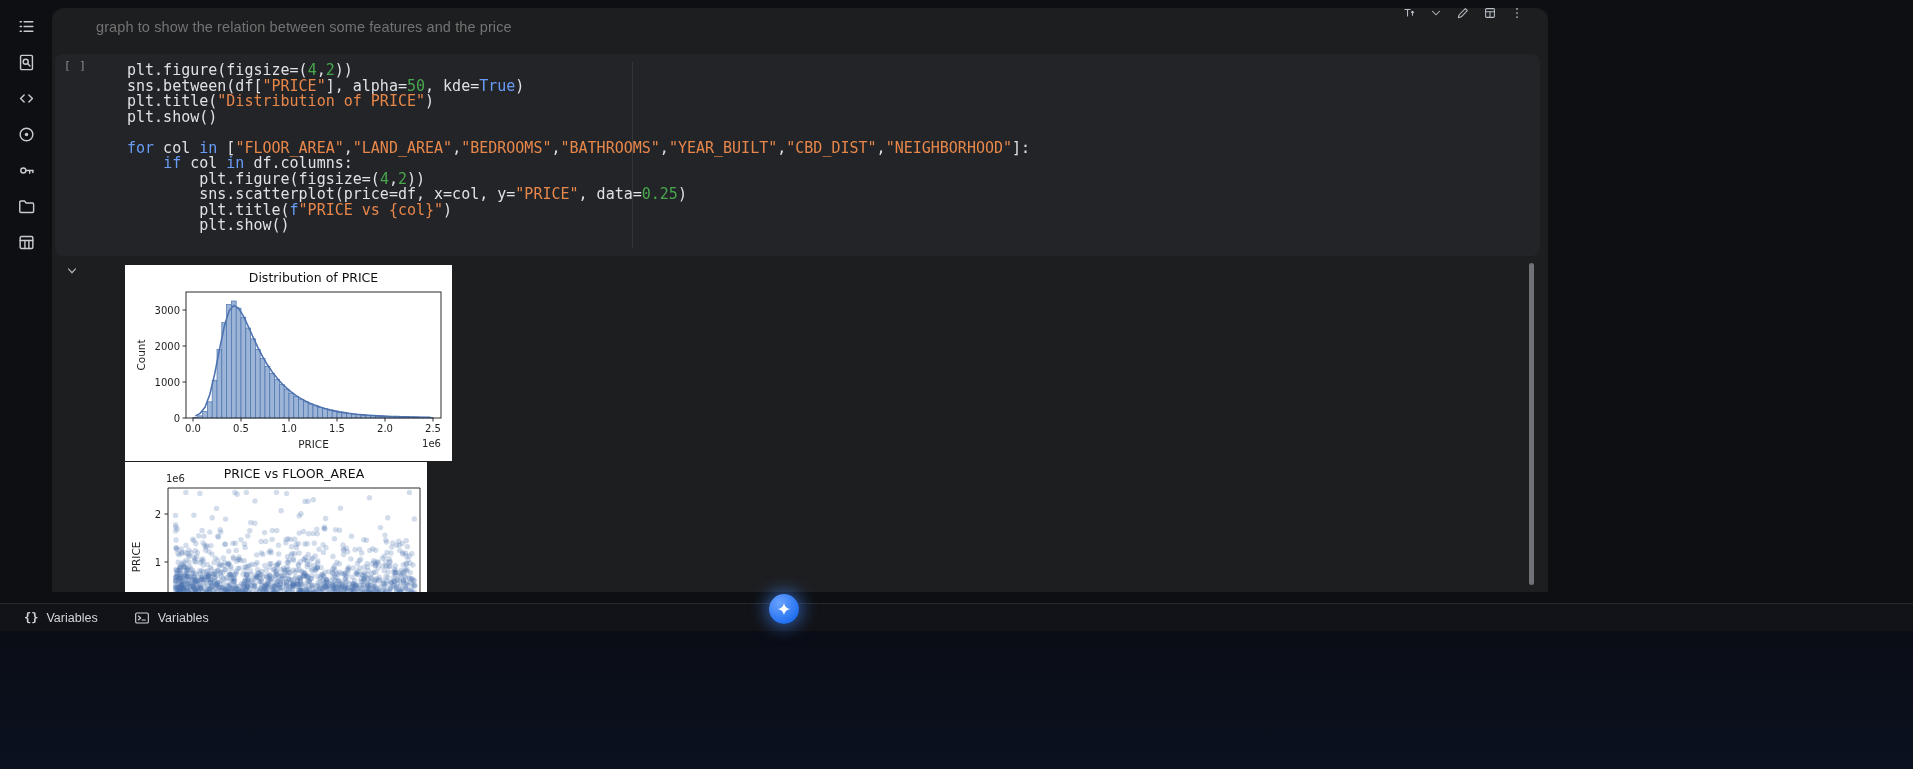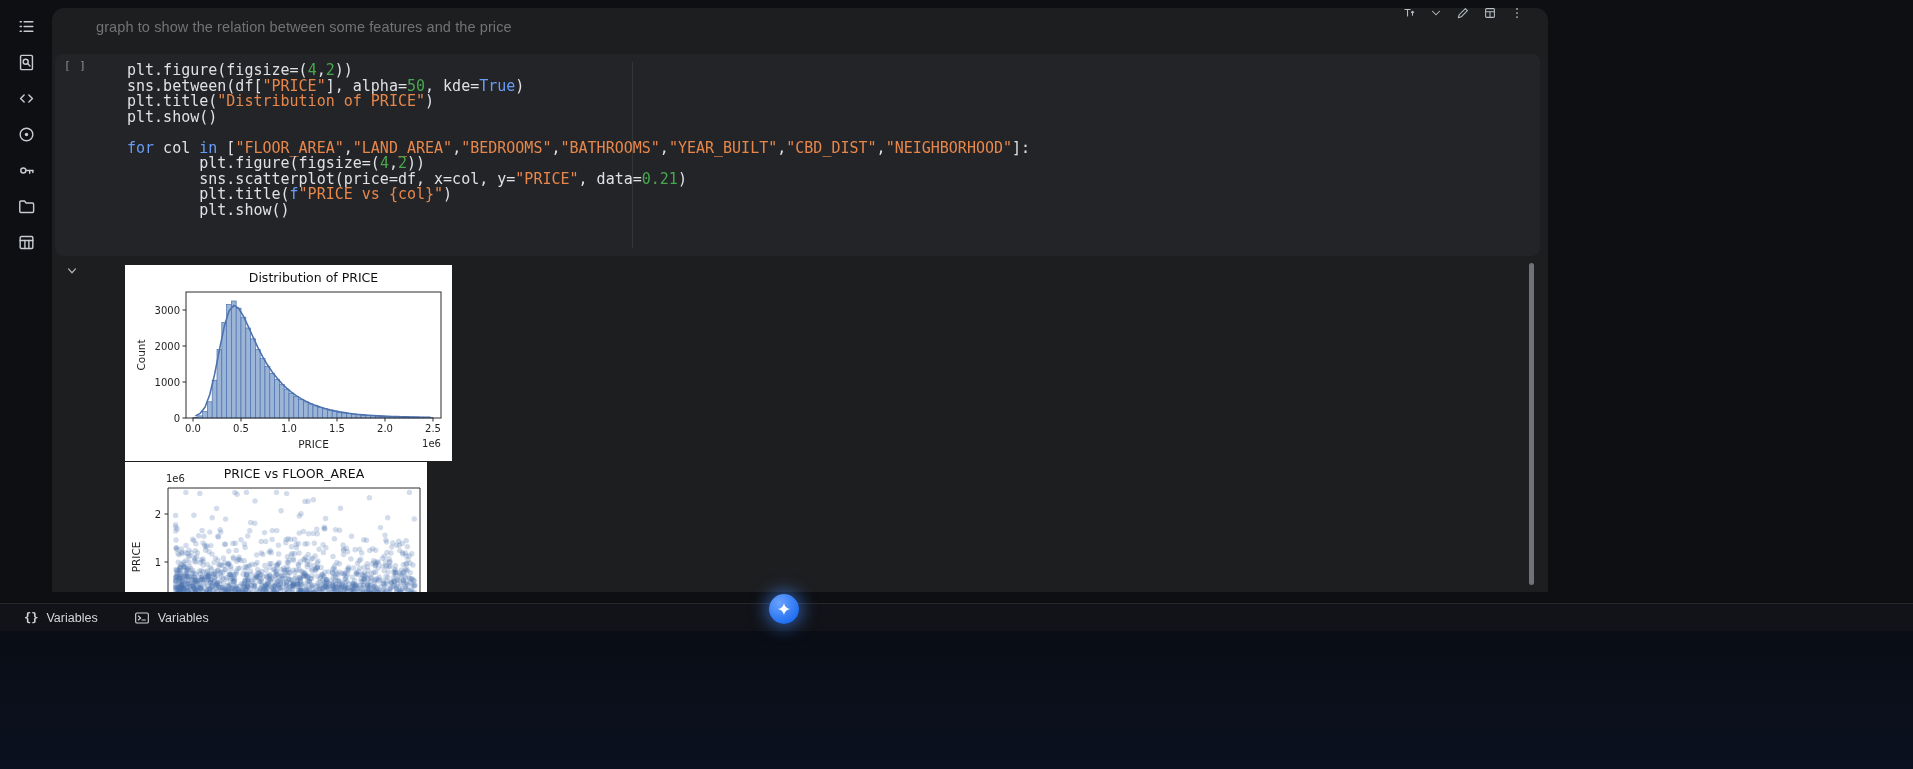--- a/index.html
+++ b/index.html
@@ -115,22 +115,23 @@
 
     <div class="code-cell">
       <div class="exec-count">[ ]</div>
       <div class="code-lines">
           <div class="code-line"><span>plt.figure(figsize=(</span><span class="tok-n">4</span><span>,</span><span class="tok-n">2</span><span>))</span></div>
           <div class="code-line"><span>sns.between(df[</span><span class="tok-s">"PRICE"</span><span>], alpha=</span><span class="tok-n">50</span><span>, kde=</span><span class="tok-k">True</span><span>)</span></div>
           <div class="code-line"><span>plt.title(</span><span class="tok-s">"Distribution of PRICE"</span><span>)</span></div>
           <div class="code-line"><span>plt.show()</span></div>
           <div class="code-line">&nbsp;</div>
           <div class="code-line"><span class="tok-k">for</span><span> col </span><span class="tok-k">in</span><span> [</span><span class="tok-s">"FLOOR_AREA"</span><span>,</span><span class="tok-s">"LAND_AREA"</span><span>,</span><span class="tok-s">"BEDROOMS"</span><span>,</span><span class="tok-s">"BATHROOMS"</span><span>,</span><span class="tok-s">"YEAR_BUILT"</span><span>,</span><span class="tok-s">"CBD_DIST"</span><span>,</span><span class="tok-s">"NEIGHBORHOOD"</span><span>]:</span></div>
+          <div class="code-line"><span>    </span><span class="tok-k">if</span><span> col </span><span class="tok-k">in</span><span> df.columns:</span></div>
           <div class="code-line"><span>        plt.figure(figsize=(</span><span class="tok-n">4</span><span>,</span><span class="tok-n">2</span><span>))</span></div>
-          <div class="code-line"><span>        sns.scatterplot(price=df, x=col, y=</span><span class="tok-s">"PRICE"</span><span>, data=</span><span class="tok-n">0.21</span><span>)</span></div>
+          <div class="code-line"><span>        sns.scatterplot(price=df, x=col, y=</span><span class="tok-s">"PRICE"</span><span>, data=</span><span class="tok-n">0.25</span><span>)</span></div>
           <div class="code-line"><span>        plt.title(</span><span class="tok-k">f</span><span class="tok-s">"PRICE vs {col}"</span><span>)</span></div>
           <div class="code-line"><span>        plt.show()</span></div>
         </div>
       <div class="ruler"></div>
     </div>
 
     <button class="collapse-btn">
       <svg viewBox="0 0 20 20">
           <polyline points="5,7 10,12.5 15,7"></polyline>
         </svg>

